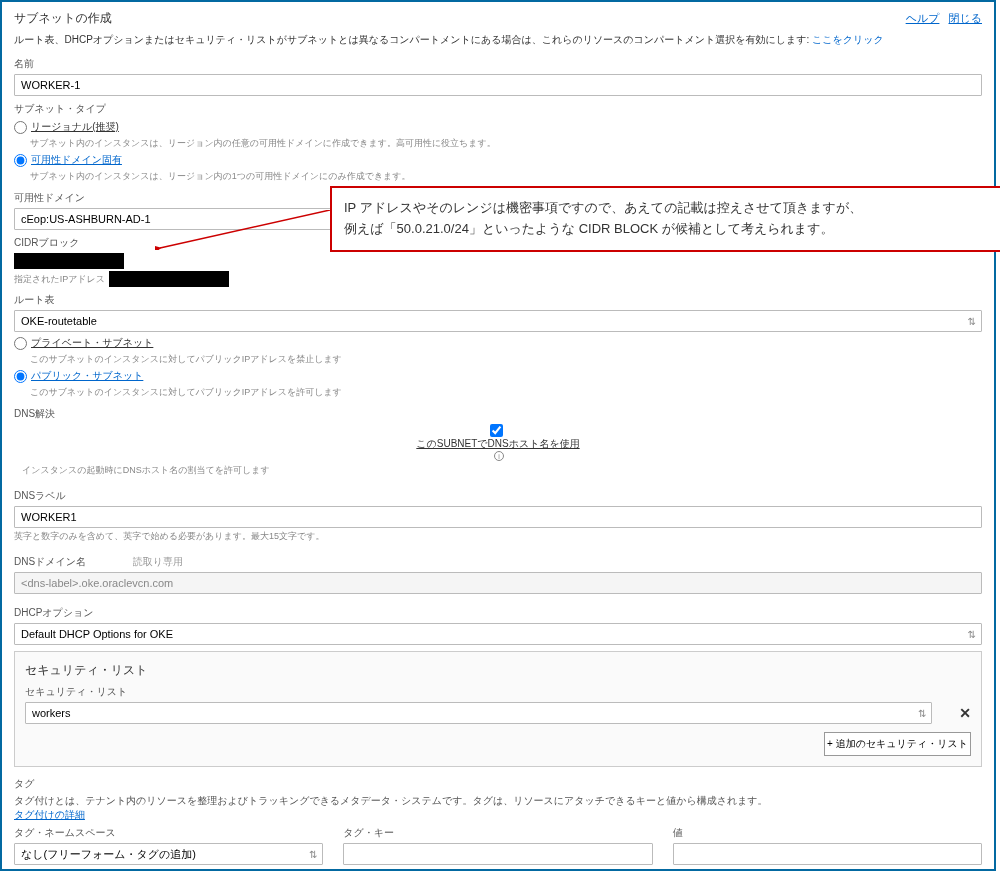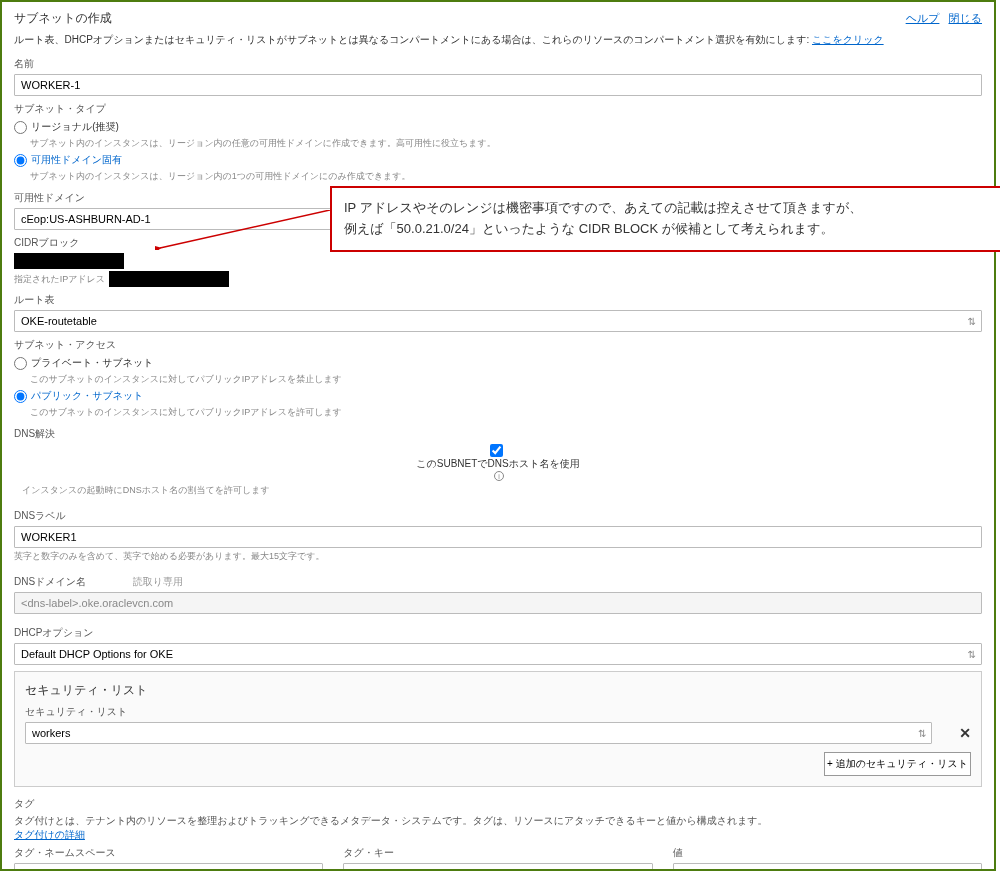--- a/index.html
+++ b/index.html
@@ -1,31 +1,31 @@
 <!DOCTYPE html>
 <html><head>
   <meta charset="utf-8">
   <style>
     * { box-sizing: border-box; margin: 0; padding: 0; }
     body { font-family: Arial, "MS Gothic", sans-serif; font-size: 11px; color: #333; background: #fff; width: 1000px; height: 875px; overflow: hidden; position: relative; }
-    .page { border: 2px solid #4d7c0f; width: 996px; height: 871px; padding: 8px 12px; overflow: hidden; }
+    .page { border: 2px solid #0369a1; width: 996px; height: 871px; padding: 8px 12px; overflow: hidden; }
     .header { display: flex; justify-content: space-between; align-items: center; margin-bottom: 6px; }
     .title { font-size: 12px; }
     .header-links a { color: #0066CC; text-decoration: underline; margin-left: 6px; font-size: 11px; cursor: pointer; }
     .intro { font-size: 10px; color: #333; margin-bottom: 10px; }
-    .intro a { color: #0066CC; text-decoration: underline; cursor: pointer; }
+    .intro a { color: #0066CC; cursor: pointer; }
     .label { font-size: 10px; color: #555; margin: 6px 0 3px 0; }
     .input { width: 100%; border: 1px solid #bbb; padding: 4px 6px; font-size: 11px; border-radius: 1px; background: #fff; }
     .input.readonly { background: #f5f5f5; color: #888; }
     .select-wrap { position: relative; }
     .select-arrows { position: absolute; right: 6px; top: 50%; transform: translateY(-50%); font-size: 10px; color: #888; pointer-events: none; }
     .radio-group { margin: 4px 0 8px 0; }
     .radio-row { display: flex; align-items: flex-start; margin: 3px 0; }
     .radio-row input[type=radio] { margin-right: 4px; margin-top: 1px; }
-    .radio-label { font-size: 10px; }
+    .radio-label { font-size: 10px; text-decoration: underline; }
     .radio-desc { font-size: 9px; color: #888; margin-left: 16px; }
     .check-row { display: flex; align-items: center; margin: 3px 0; flex-direction: column; }
     .check-row input[type=checkbox] { margin-right: 4px; }
     .info-icon { display:inline-block; width:10px; height:10px; border:1px solid #888; border-radius:50%; font-size:7px; line-height:9px; text-align:center; color:#888; margin-left:2px;}
     .help-text { font-size: 9px; color: #888; margin-left: 8px; margin-top: 1px; }
     .small-help { font-size: 9px; color: #888; margin-top: 2px; }
     .redacted { background: #000; height: 16px; }
     .redacted1 { width: 110px; margin-top:2px;}
     .redacted2 { width: 120px; display:inline-block; vertical-align:middle;}
     .fixed-ip-row { font-size: 9px; color: #888; margin-top: 2px; display:flex; align-items:center;}
@@ -91,21 +91,20 @@
     <span>指定されたIPアドレス</span>
     <span class="redacted redacted2" style="margin-left:4px;"></span>
   </div>
 
   <div class="label">ルート表</div>
   <div class="select-wrap">
     <input class="input" value="OKE-routetable" style="">
     <span class="select-arrows">⇅</span>
   </div>
 
-  <div class="label">サブネット・アクセス</div>
   <div class="radio-group">
     <div class="radio-row">
       <input type="radio" name="sa" style="">
       <span class="radio-label">プライベート・サブネット</span>
     </div>
     <div class="radio-desc">このサブネットのインスタンスに対してパブリックIPアドレスを禁止します</div>
     <div class="radio-row">
       <input type="radio" name="sa" checked="" style="">
       <span class="radio-label" style="color:#0066CC;">パブリック・サブネット</span>
     </div>

